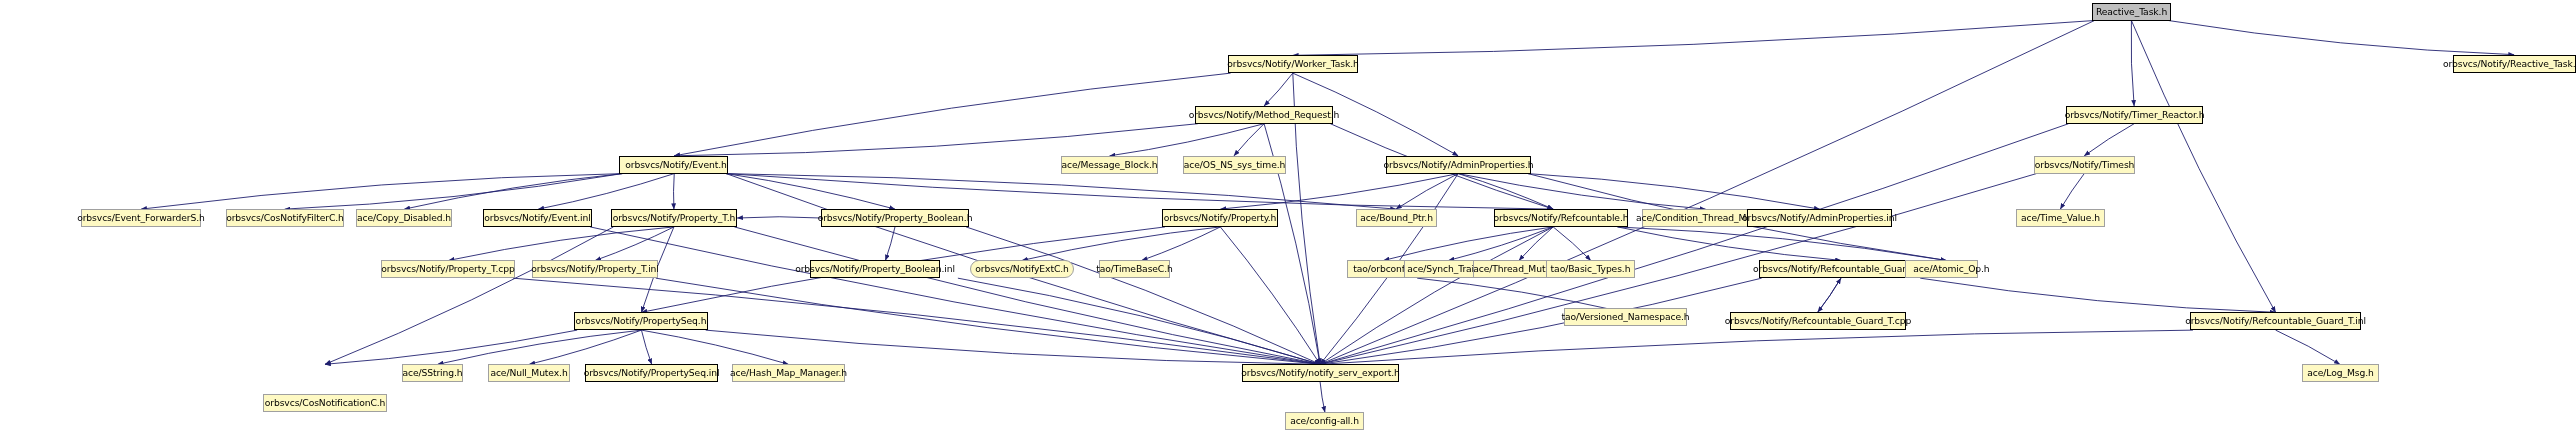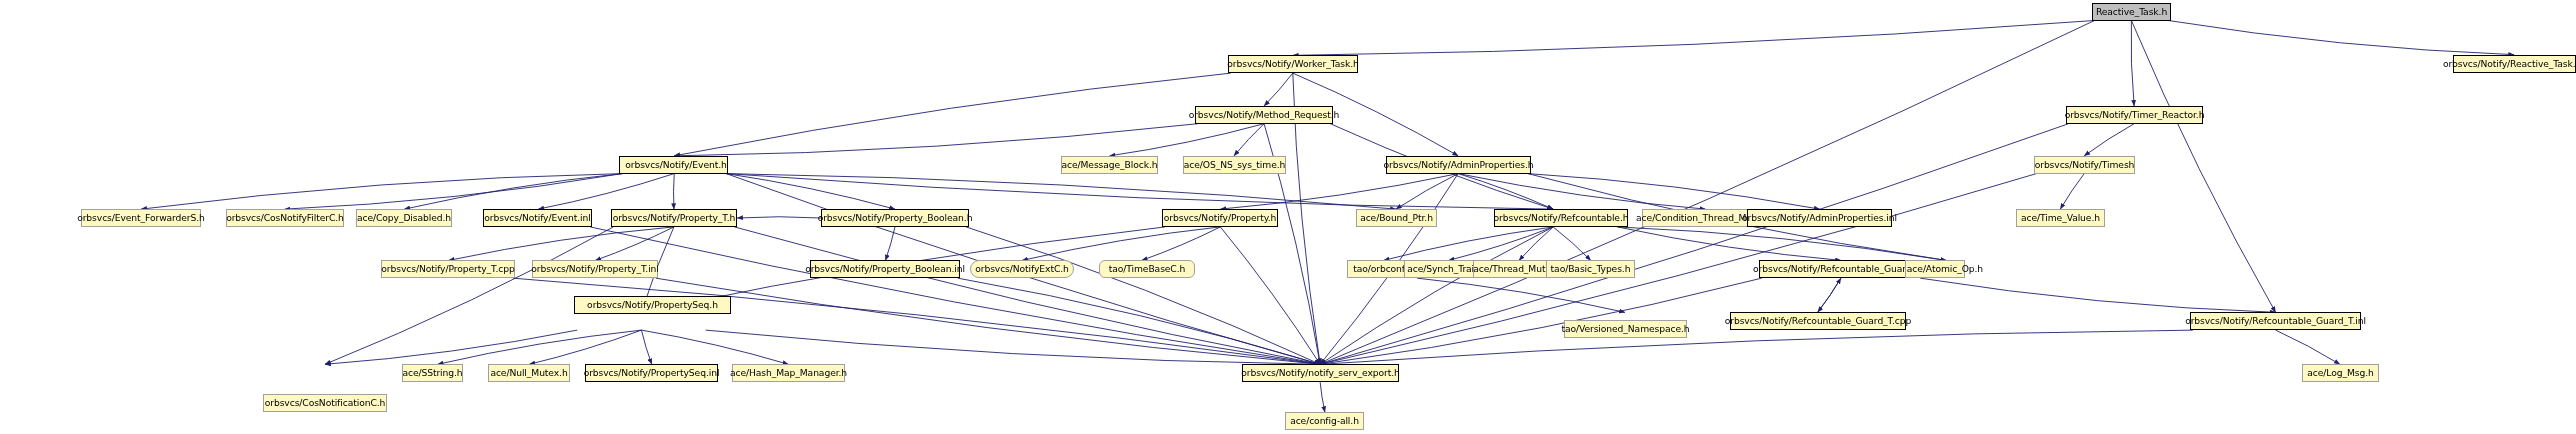--- a/index.html
+++ b/index.html
@@ -197,51 +197,51 @@
       </div>
       <div class="node" style="left: 2016px; top: 209px; width: 89px;">
         <span class="node-label">ace/Time_Value.h</span>
       </div>
       <div class="node" style="left: 381px; top: 260px; width: 134px;">
         <span class="node-label">orbsvcs/Notify/Property_T.cpp</span>
       </div>
       <div class="node" style="left: 532px; top: 260px; width: 126px;">
         <span class="node-label">orbsvcs/Notify/Property_T.inl</span>
       </div>
-      <div class="node strong" style="left: 810px; top: 260px; width: 150px;">
+      <div class="node strong" style="left: 810px; top: 260px; width: 130px;">
         <span class="node-label">orbsvcs/Notify/Property_Boolean.inl</span>
       </div>
       <div class="node" style="left: 970px; top: 260px; width: 104px; border-radius: 9px;">
         <span class="node-label">orbsvcs/NotifyExtC.h</span>
       </div>
-      <div class="node" style="left: 1099px; top: 260px; width: 96px; border-radius: 6px;">
+      <div class="node" style="left: 1099px; top: 260px; width: 71px;">
         <span class="node-label">tao/TimeBaseC.h</span>
       </div>
       <div class="node" style="left: 1347px; top: 260px; width: 72px;">
         <span class="node-label">tao/orbconf.h</span>
       </div>
       <div class="node" style="left: 1404px; top: 260px; width: 90px;">
         <span class="node-label">ace/Synch_Traits.h</span>
       </div>
       <div class="node" style="left: 1473px; top: 260px; width: 92px;">
         <span class="node-label">ace/Thread_Mutex.h</span>
       </div>
       <div class="node" style="left: 1546px; top: 260px; width: 89px;">
         <span class="node-label">tao/Basic_Types.h</span>
       </div>
       <div class="node strong" style="left: 1759px; top: 260px; width: 164px;">
         <span class="node-label">orbsvcs/Notify/Refcountable_Guard_T.h</span>
       </div>
-      <div class="node" style="left: 1905px; top: 260px; width: 60px; padding-left: 24px;">
+      <div class="node" style="left: 1905px; top: 260px; width: 73px; padding-left: 24px;">
         <span class="node-label">ace/Atomic_Op.h</span>
       </div>
-      <div class="node strong" style="left: 574px; top: 296px; width: 157px;">
+      <div class="node strong" style="left: 574px; top: 312px; width: 134px;">
         <span class="node-label">orbsvcs/Notify/PropertySeq.h</span>
       </div>
-      <div class="node" style="left: 1564px; top: 320px; width: 123px;">
+      <div class="node" style="left: 1564px; top: 308px; width: 123px;">
         <span class="node-label">tao/Versioned_Namespace.h</span>
       </div>
       <div class="node strong" style="left: 1730px; top: 312px; width: 176px;">
         <span class="node-label">orbsvcs/Notify/Refcountable_Guard_T.cpp</span>
       </div>
       <div class="node strong" style="left: 2190px; top: 312px; width: 171px;">
         <span class="node-label">orbsvcs/Notify/Refcountable_Guard_T.inl</span>
       </div>
       <div class="node" style="left: 263px; top: 364px; width: 124px; margin-top: 30px;">
         <span class="node-label">orbsvcs/CosNotificationC.h</span>

